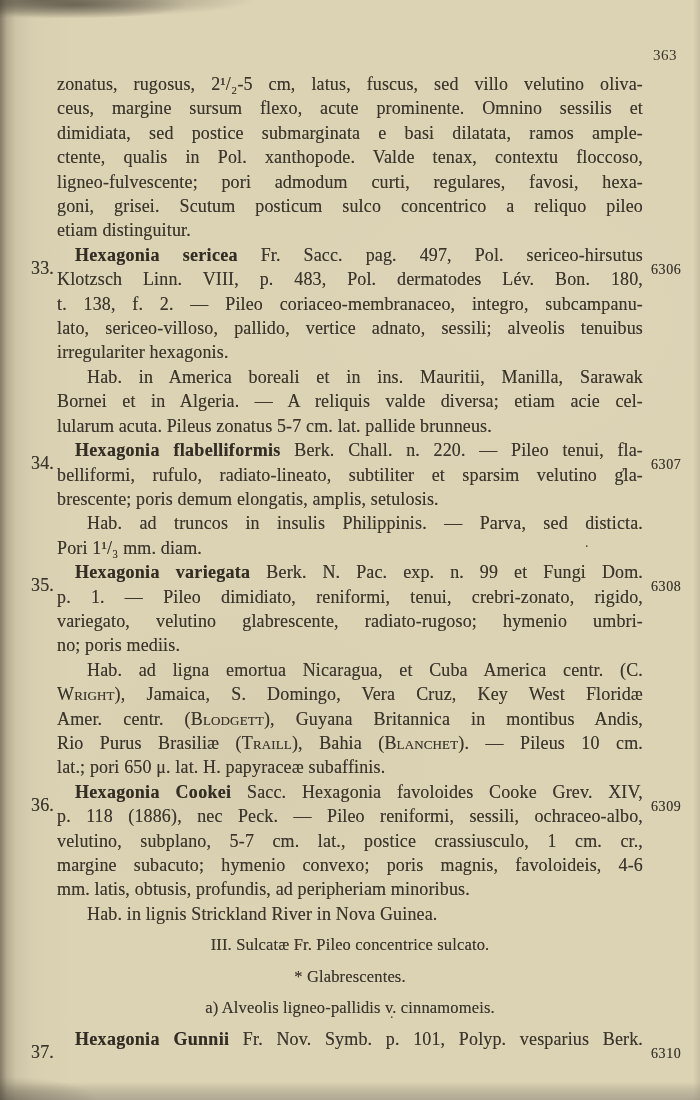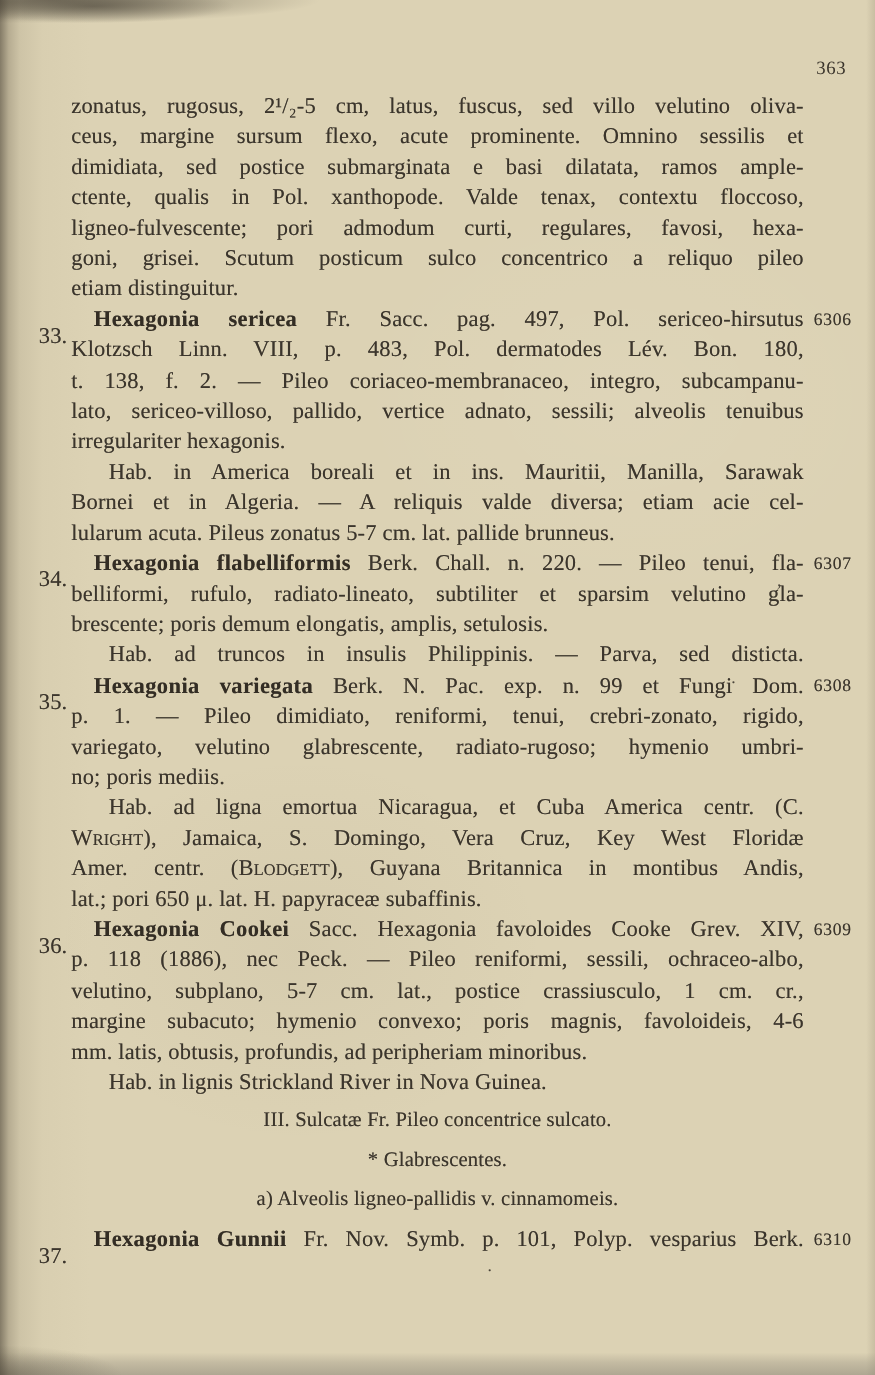--- a/index.html
+++ b/index.html
@@ -72,21 +72,21 @@
   .line.small  { font-size: 16.5px; }
   .line.sp     { margin-top: 7px; }
   .hangnum {
     position: absolute;
     left: -26px;
     top: 13px;
   }
   .sidenum {
     position: absolute;
     left: calc(100% + 8px);
-    top: 2px;
+    top: 15px;
     font-size: 14px;
     letter-spacing: 0.6px;
   }
   .s-i  { }
   .s-b  { font-weight: bold; letter-spacing: 0.3px; color: #332d24; }
   .s-sc { font-variant: small-caps; }
   .marks { position: absolute; inset: 0; pointer-events: none; }
   .mark  { position: absolute; font-size: 14px; color: #4a443a; }
 </style>
 </head>
@@ -109,27 +109,29 @@
       <div class="line"><span>t. 138, f. 2. — Pileo coriaceo-membranaceo, integro, subcampanu-</span></div>
       <div class="line"><span>lato, sericeo-villoso, pallido, vertice adnato, sessili; alveolis tenuibus</span></div>
       <div class="line end"><span>irregulariter hexagonis.</span></div>
       <div class="line ind"><span class="s-i">Hab.</span><span> in America boreali et in ins. Mauritii, Manilla, Sarawak</span></div>
       <div class="line"><span>Bornei et in Algeria. — A reliquis valde diversa; etiam acie cel-</span></div>
       <div class="line end"><span>lularum acuta. Pileus zonatus 5-7 cm. lat. pallide brunneus.</span></div>
       <div class="line entry"><span class="hangnum">34.</span><span class="s-b">Hexagonia flabelliformis</span><span> Berk. Chall. n. 220. — Pileo tenui, fla-</span><span class="sidenum">6307</span></div>
       <div class="line"><span>belliformi, rufulo, radiato-lineato, subtiliter et sparsim velutino gla-</span></div>
       <div class="line end"><span>brescente; poris demum elongatis, amplis, setulosis.</span></div>
       <div class="line ind"><span class="s-i">Hab.</span><span> ad truncos in insulis Philippinis. — Parva, sed disticta.</span></div>
+      <div class="line end"><span>Pori 1¹/₃ mm. diam.</span></div>
       <div class="line entry"><span class="hangnum">35.</span><span class="s-b">Hexagonia variegata</span><span> Berk. N. Pac. exp. n. 99 et Fungi Dom.</span><span class="sidenum">6308</span></div>
       <div class="line"><span>p. 1. — Pileo dimidiato, reniformi, tenui, crebri-zonato, rigido,</span></div>
       <div class="line"><span>variegato, velutino glabrescente, radiato-rugoso; hymenio umbri-</span></div>
       <div class="line end"><span>no; poris mediis.</span></div>
       <div class="line ind"><span class="s-i">Hab.</span><span> ad ligna emortua Nicaragua, et Cuba America centr. (C.</span></div>
       <div class="line"><span class="s-sc">Wright</span><span>), Jamaica, S. Domingo, Vera Cruz, Key West Floridæ</span></div>
       <div class="line"><span>Amer. centr. (</span><span class="s-sc">Blodgett</span><span>), Guyana Britannica in montibus Andis,</span></div>
+      <div class="line"><span>Rio Purus Brasiliæ (</span><span class="s-sc">Traill</span><span>), Bahia (</span><span class="s-sc">Blanchet</span><span>). — Pileus 10 cm.</span></div>
       <div class="line end"><span>lat.; pori 650 μ. lat. </span><span class="s-i">H. papyraceæ</span><span> subaffinis.</span></div>
       <div class="line entry"><span class="hangnum">36.</span><span class="s-b">Hexagonia Cookei</span><span> Sacc. </span><span class="s-i">Hexagonia favoloides</span><span> Cooke Grev. XIV,</span><span class="sidenum">6309</span></div>
       <div class="line"><span>p. 118 (1886), nec Peck. — Pileo reniformi, sessili, ochraceo-albo,</span></div>
       <div class="line"><span>velutino, subplano, 5-7 cm. lat., postice crassiusculo, 1 cm. cr.,</span></div>
       <div class="line"><span>margine subacuto; hymenio convexo; poris magnis, favoloideis, 4-6</span></div>
       <div class="line end"><span>mm. latis, obtusis, profundis, ad peripheriam minoribus.</span></div>
       <div class="line ind end"><span class="s-i">Hab.</span><span> in lignis Strickland River in Nova Guinea.</span></div>
       <div class="line center small sp"><span>III. </span><span class="s-i">Sulcatæ</span><span> Fr. Pileo concentrice sulcato.</span></div>
       <div class="line center small sp"><span>* Glabrescentes.</span></div>
       <div class="line center small sp"><span class="s-i">a)</span><span> Alveolis ligneo-pallidis v. cinnamomeis.</span></div>

